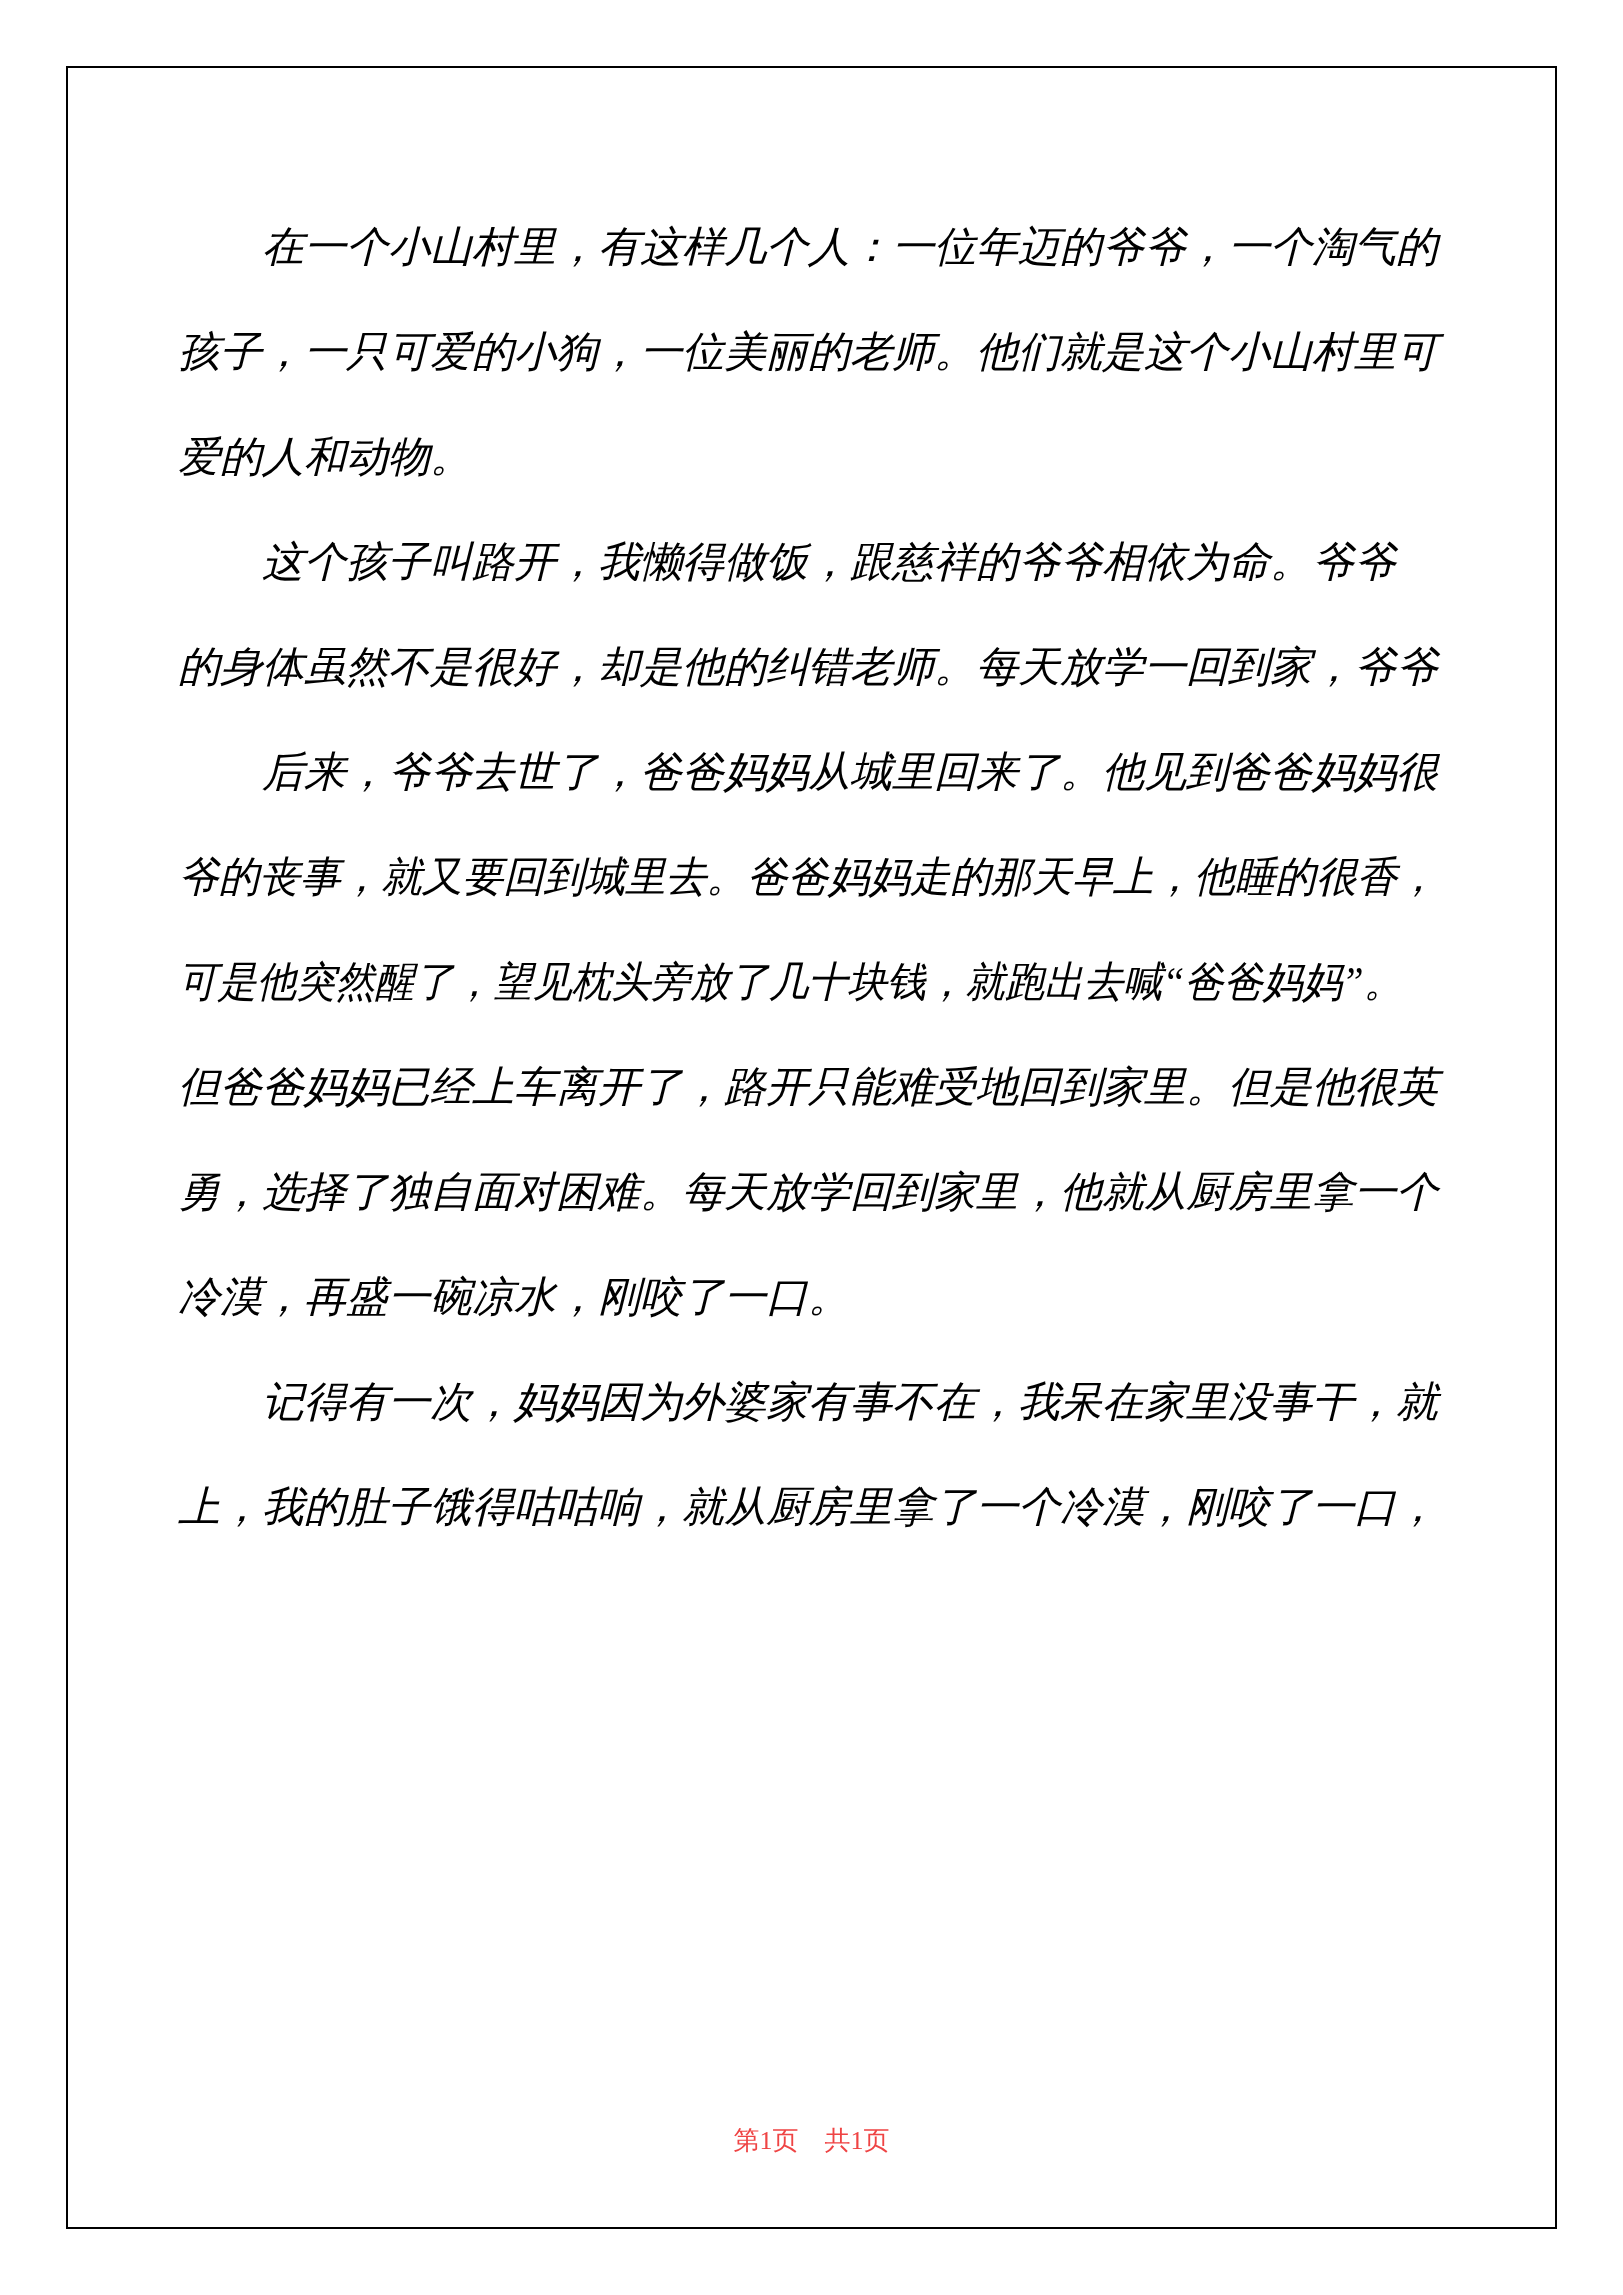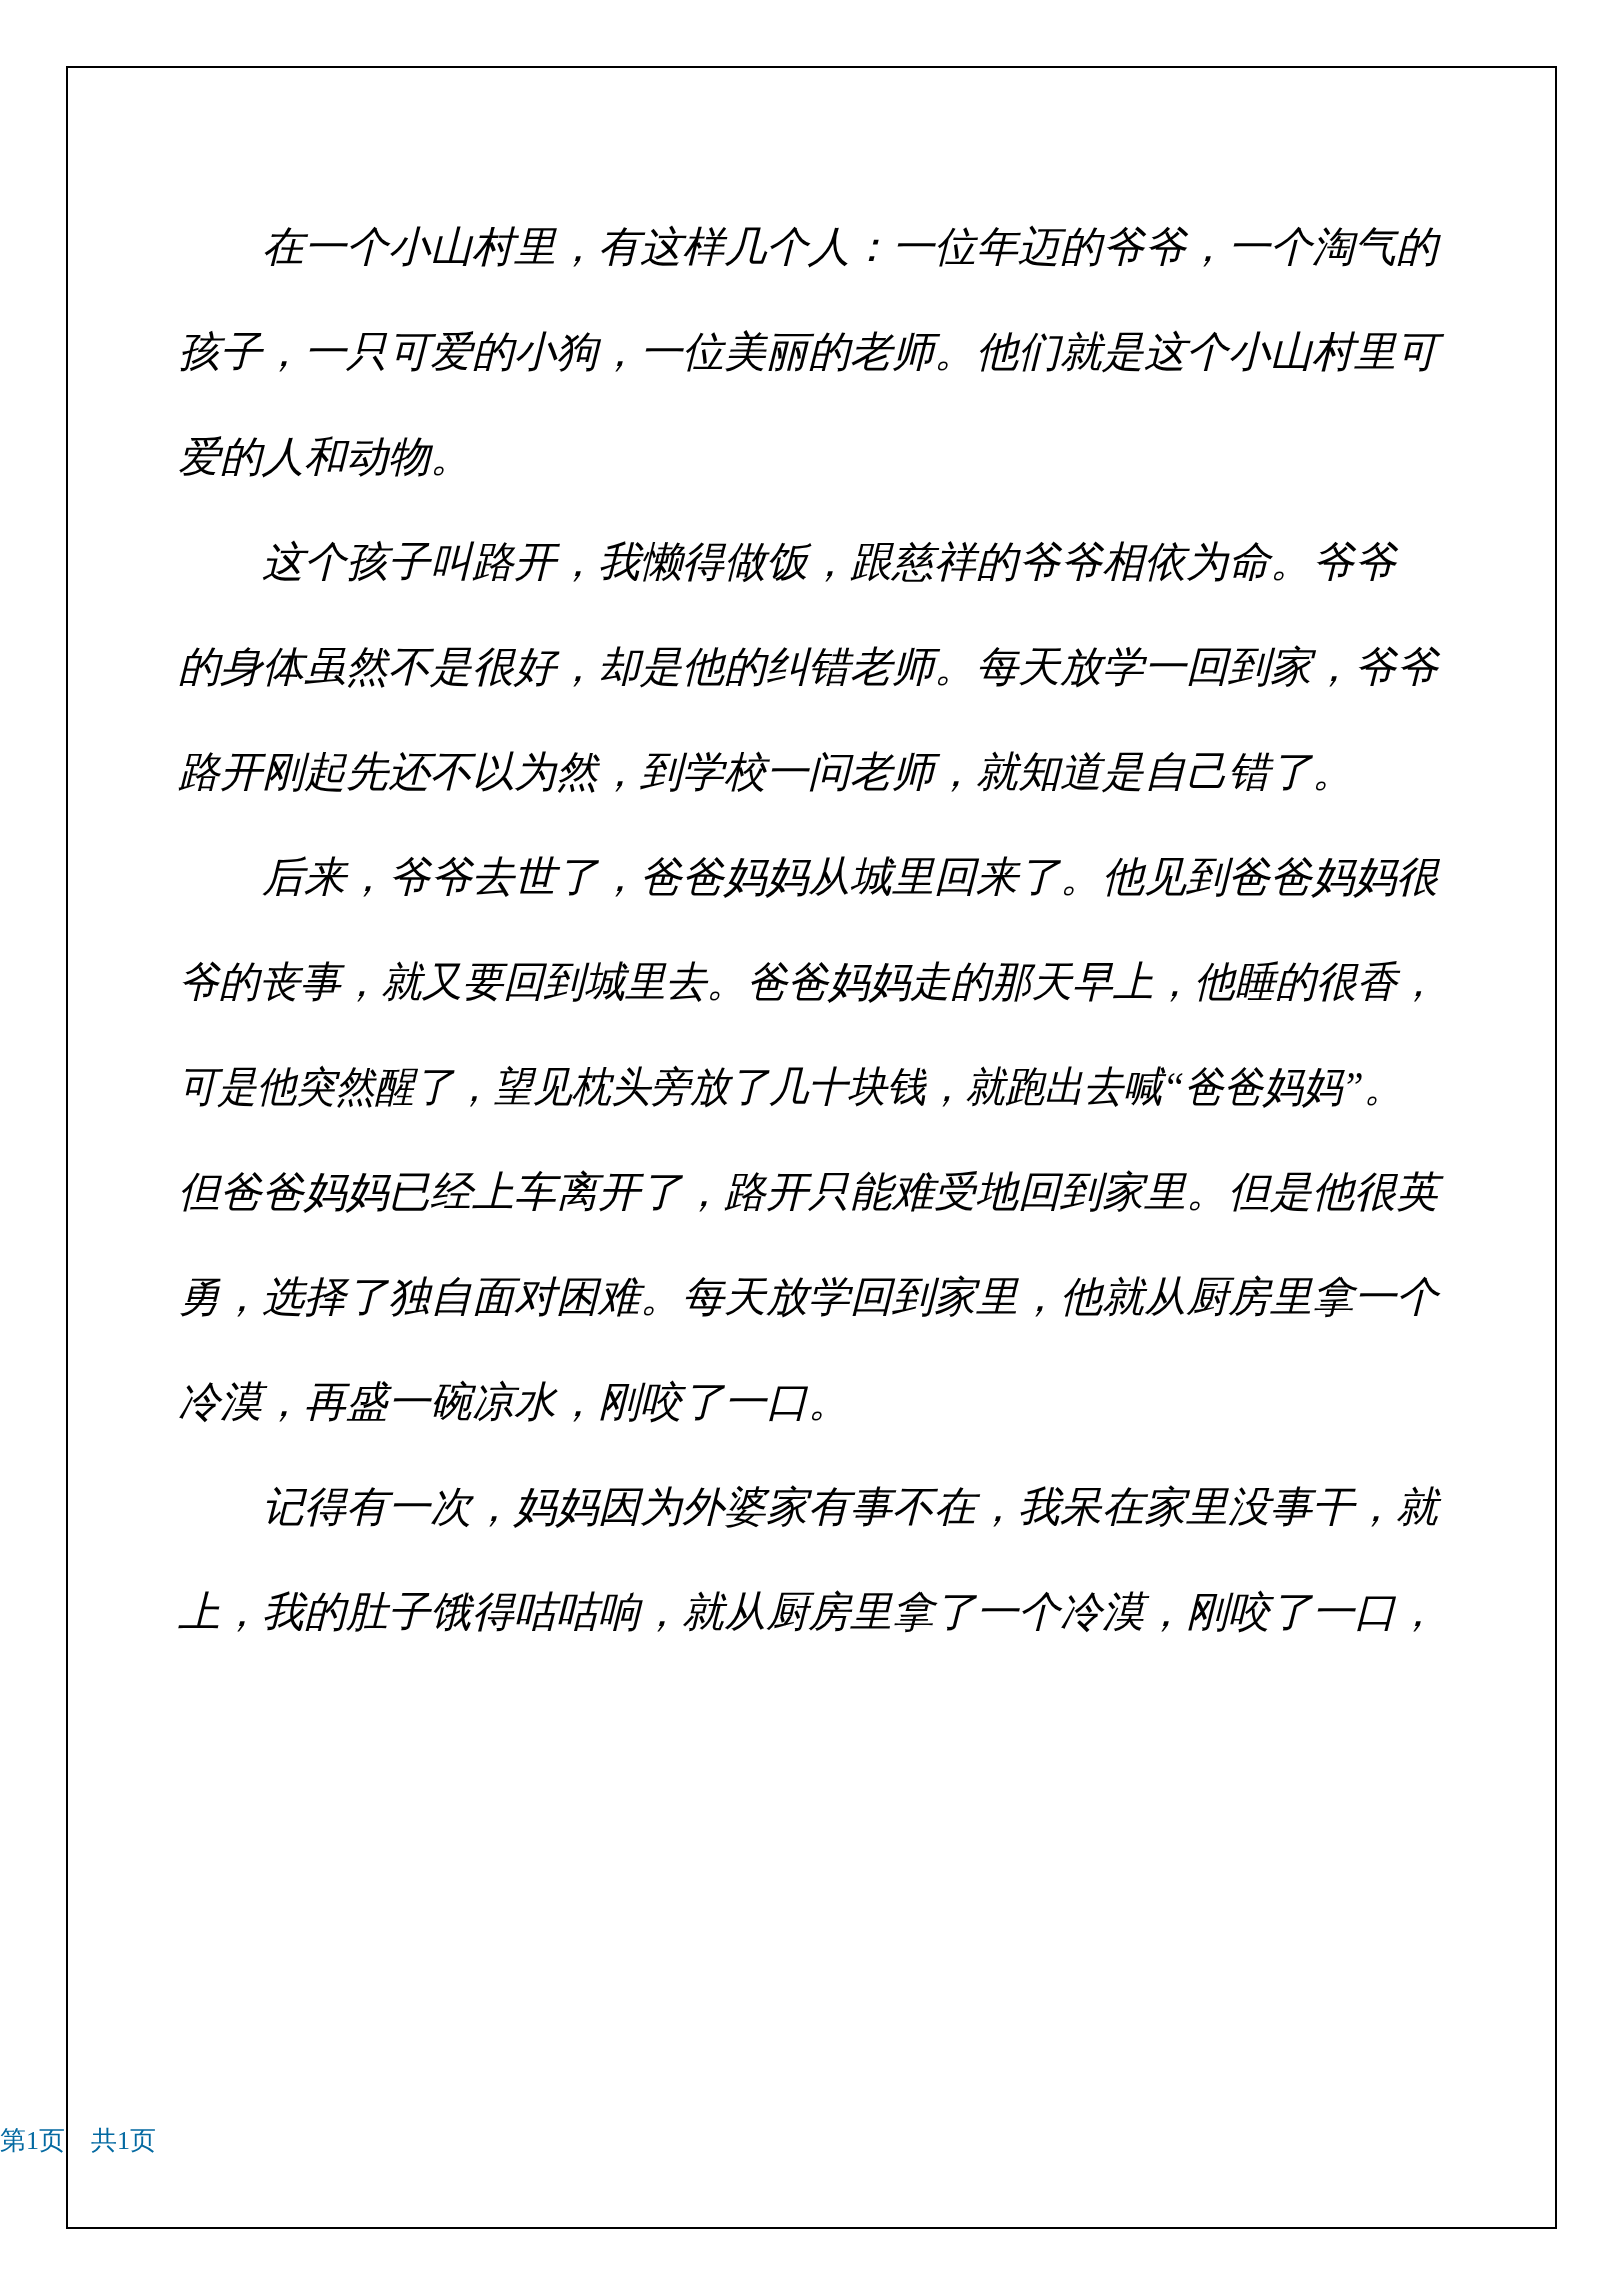--- a/index.html
+++ b/index.html
@@ -42,39 +42,38 @@
     white-space: nowrap;
   }
   .doc-text .line.indent {
     text-indent: 2em;
   }
   .page-footer {
     position: absolute;
     left: 0;
     top: 2121px;
     width: 1623px;
-    text-align: left;
+    text-align: center;
     font-size: 26px;
     line-height: 39px;
     font-style: normal;
-    color: #0369a1;
+    color: #ef4444;
   }
 </style>
 </head>
 <body>
 
 <div class="page-frame"></div>
 
 <div class="doc-text">
     <div class="line indent">在一个小山村里，有这样几个人：一位年迈的爷爷，一个淘气的</div>
     <div class="line">孩子，一只可爱的小狗，一位美丽的老师。他们就是这个小山村里可</div>
     <div class="line">爱的人和动物。</div>
     <div class="line indent">这个孩子叫路开，我懒得做饭，跟慈祥的爷爷相依为命。爷爷</div>
     <div class="line">的身体虽然不是很好，却是他的纠错老师。每天放学一回到家，爷爷</div>
-    <div class="line">路开刚起先还不以为然，到学校一问老师，就知道是自己错了。</div>
     <div class="line indent">后来，爷爷去世了，爸爸妈妈从城里回来了。他见到爸爸妈妈很</div>
     <div class="line" style="transform: scaleX(0.9677); transform-origin: 0px 50%;">爷的丧事，就又要回到城里去。爸爸妈妈走的那天早上，他睡的很香，</div>
     <div class="line" style="transform: scaleX(0.9375); transform-origin: 0px 50%;">可是他突然醒了，望见枕头旁放了几十块钱，就跑出去喊“爸爸妈妈”。</div>
     <div class="line">但爸爸妈妈已经上车离开了，路开只能难受地回到家里。但是他很英</div>
     <div class="line">勇，选择了独自面对困难。每天放学回到家里，他就从厨房里拿一个</div>
     <div class="line">冷漠，再盛一碗凉水，刚咬了一口。</div>
     <div class="line indent">记得有一次，妈妈因为外婆家有事不在，我呆在家里没事干，就</div>
     <div class="line">上，我的肚子饿得咕咕响，就从厨房里拿了一个冷漠，刚咬了一口，</div>
   </div>
 

